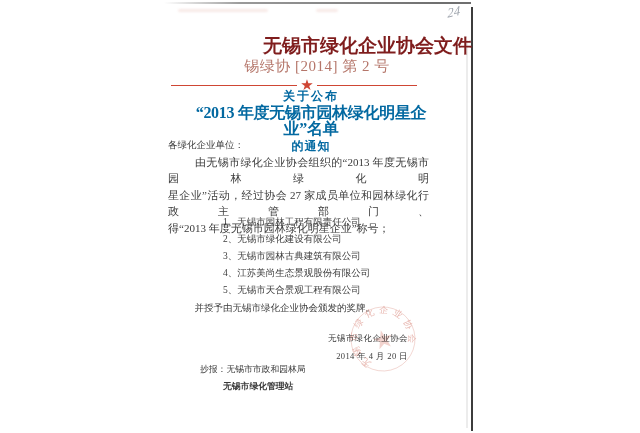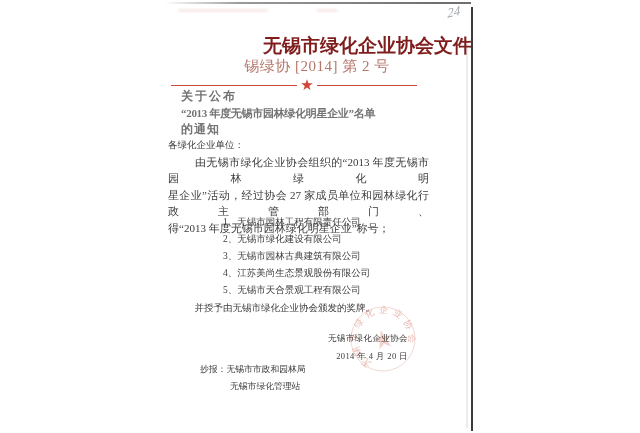--- a/index.html
+++ b/index.html
@@ -24,41 +24,41 @@
   .doc-number{left:167px;top:60px;width:300px;text-align:center;font-size:15px;color:#b5766a;
     letter-spacing:.5px;line-height:12px;}
   
   .star-rule{left:171px;top:78px;width:246px;height:15px;display:flex;align-items:center;}
   .star-rule .line{height:1.4px;background:#cf4634;}
   .star-rule .line.l{width:126px;}
   .star-rule .line.r{flex:1;}
   .star-rule .star{width:20px;text-align:center;color:#cf4634;font-size:15px;line-height:15px;
     margin-top:-1px;}
   
-  .headings{left:181px;top:88px;width:260px;text-align:left;color:#737373;font-weight:bold;
+  .headings{left:181px;top:88px;width:260px;text-align:center;color:#0369a1;font-weight:bold;
     line-height:16.6px;}
   .headings .h1{font-size:12px;letter-spacing:2px;}
-  .headings .h2{font-size:11px;letter-spacing:-0.3px;}
+  .headings .h2{font-size:16px;letter-spacing:-0.3px;}
   .headings .h3{font-size:12px;letter-spacing:1px;}
   
   .salutation{left:168px;top:139px;font-size:9.5px;line-height:13px;}
   .para{left:168px;top:154px;width:261px;font-size:11px;line-height:16.4px;}
   .para .jl{text-align:justify;text-align-last:justify;}
   .para .indent{text-indent:27px;}
   .winners{left:223px;top:214px;font-size:9.5px;line-height:16.9px;}
   .closing{left:168px;top:301px;width:261px;font-size:9.5px;text-indent:2.8em;line-height:14px;}
   
   .signature{left:168px;top:330px;width:240px;text-align:right;font-size:8.5px;
     line-height:17.5px;letter-spacing:.4px;}
   
   .seal{left:337px;top:293px;width:92px;height:92px;opacity:.62;transform:rotate(-14deg);
     mix-blend-mode:multiply;}
   
   .cc{left:200px;top:361px;font-size:8.8px;line-height:17px;color:#3a3a3a;}
-  .cc .row2{margin-left:30px;}
+  .cc .row2{margin-left:23px;font-weight:bold;}
 </style>
 </head>
 <body>
 
 <div class="canvas">
 
   <div class="abs top-edge"></div>
   <div class="abs right-edge-soft"></div>
   <div class="abs right-edge"></div>
   <div class="abs smudge a"></div>

